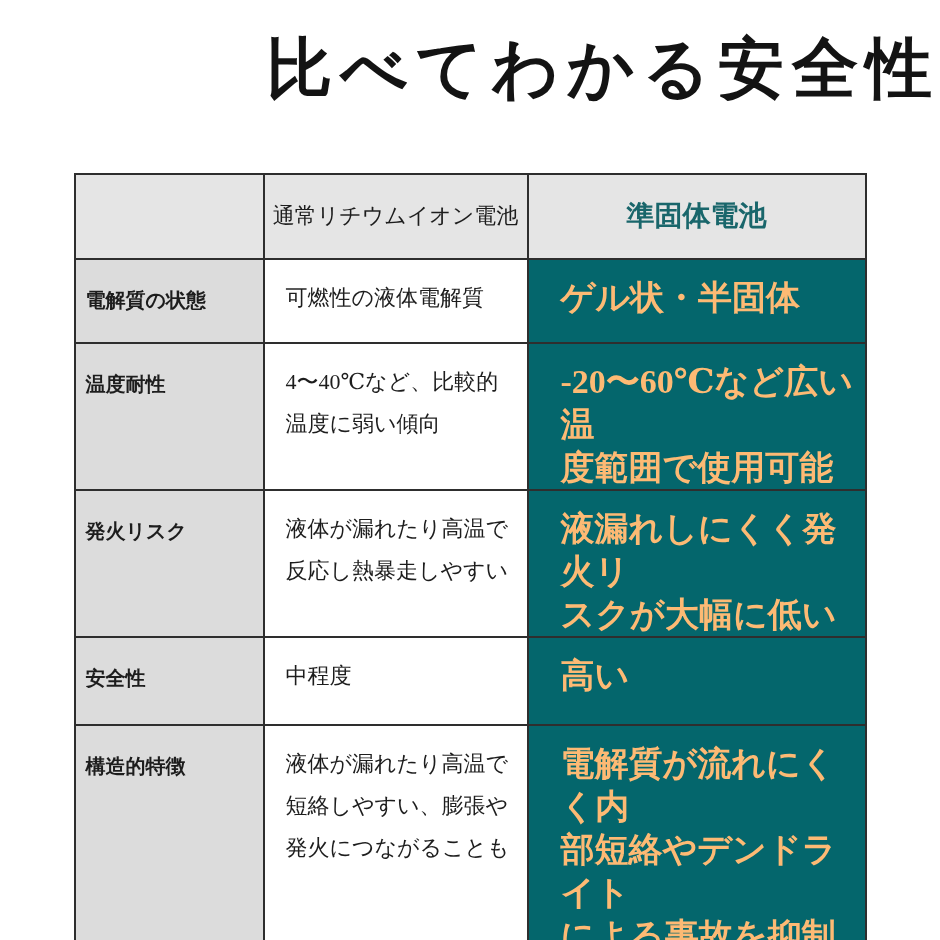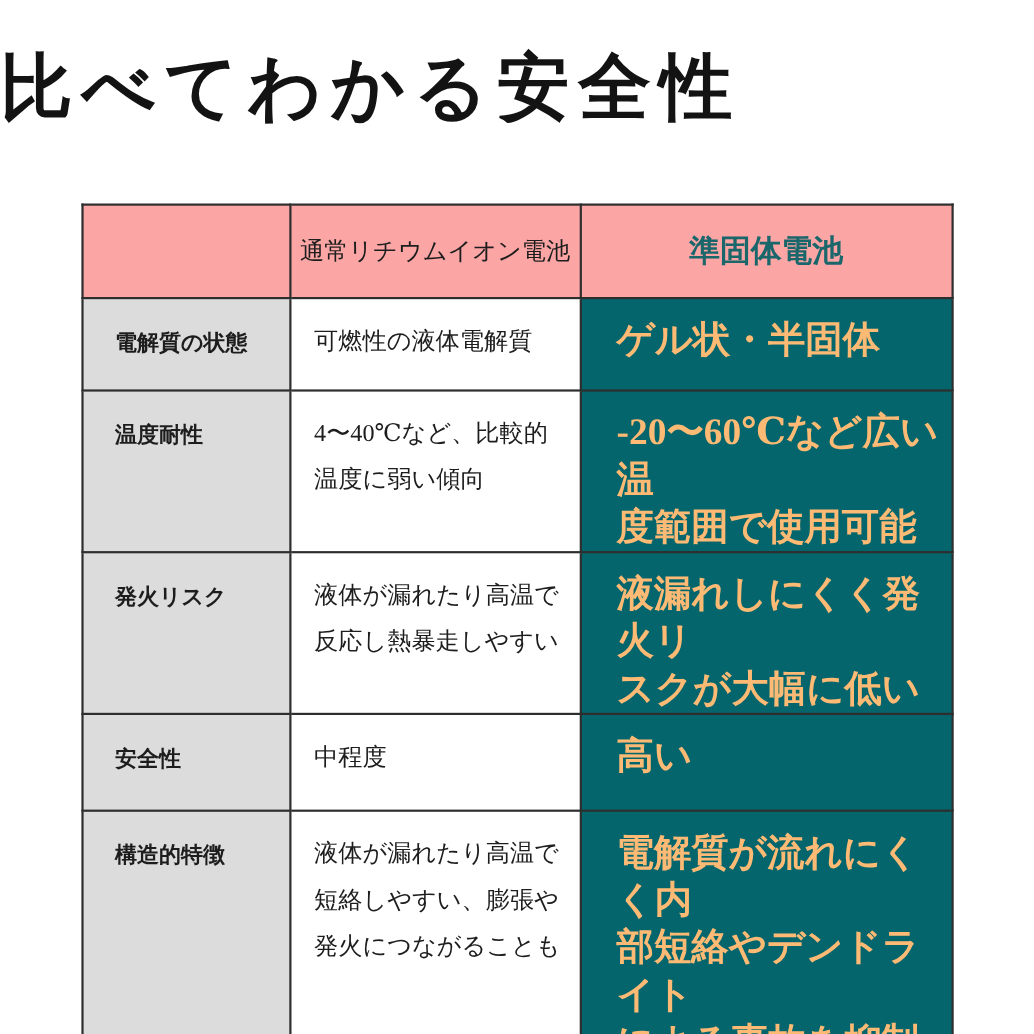--- a/index.html
+++ b/index.html
@@ -11,22 +11,22 @@
     overflow: hidden;
   }
   .page {
     width: 940px;
     height: 940px;
     background: #ffffff;
     font-family: "Liberation Serif", serif;
   }
   .main-title {
     margin: 0;
-    padding-top: 40px;
-    text-align: left;
+    padding-top: 28px;
+    text-align: right;
     font-family: "Liberation Serif", "DejaVu Serif", serif;
     font-weight: bold;
     font-size: 66px;
     line-height: 1.25;
     letter-spacing: 8px;
     color: #131313;
   }
   table.compare {
     border-collapse: collapse;
     table-layout: fixed;
@@ -36,21 +36,21 @@
   col.c1 { width: 189px; }
   col.c2 { width: 264px; }
   col.c3 { width: 338px; }
   th, td {
     border: 2px solid #2e2e2e;
     box-sizing: border-box;
   }
   
   thead tr { height: 85px; }
   thead th {
-    background: #fca5a5;
+    background: #e5e5e5;
     vertical-align: middle;
     text-align: center;
   }
   th.hdr-liion {
     font-family: "Liberation Serif", "DejaVu Serif", serif;
     font-weight: 400;
     font-size: 22px;
     color: #1d1d1d;
   }
   th.hdr-semi {
@@ -61,21 +61,21 @@
   }
   
   tbody th.rowlabel {
     background: #dcdcdc;
     font-family: "Liberation Sans", "DejaVu Sans", sans-serif;
     font-weight: bold;
     font-size: 20px;
     color: #1d1d1d;
     text-align: left;
     vertical-align: top;
-    padding: 27px 8px 0 29px;
+    padding: 27px 8px 0 10px;
     line-height: 26px;
   }
   tbody td.cell-liion {
     background: #ffffff;
     font-family: "Liberation Serif", "DejaVu Serif", serif;
     font-weight: 400;
     font-size: 22px;
     color: #1d1d1d;
     vertical-align: top;
     padding: 17px 10px 0 21px;

